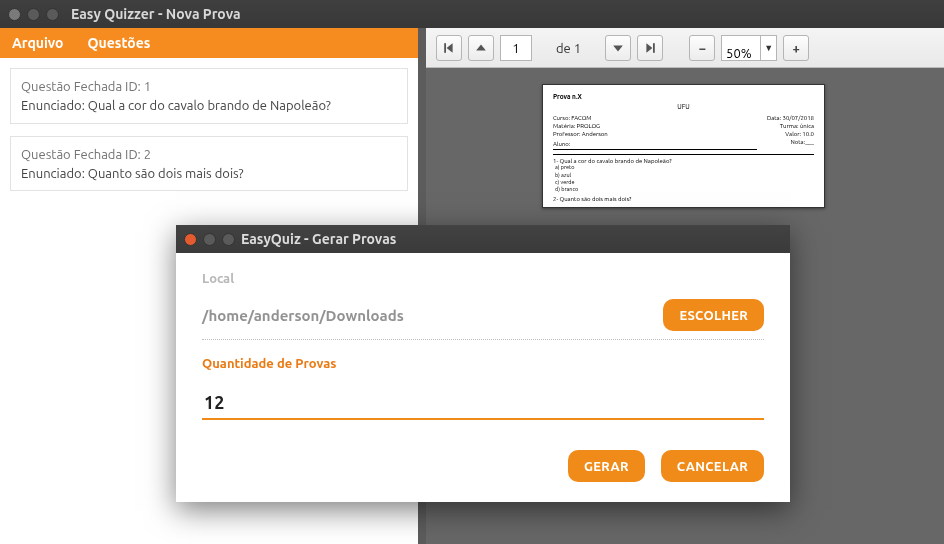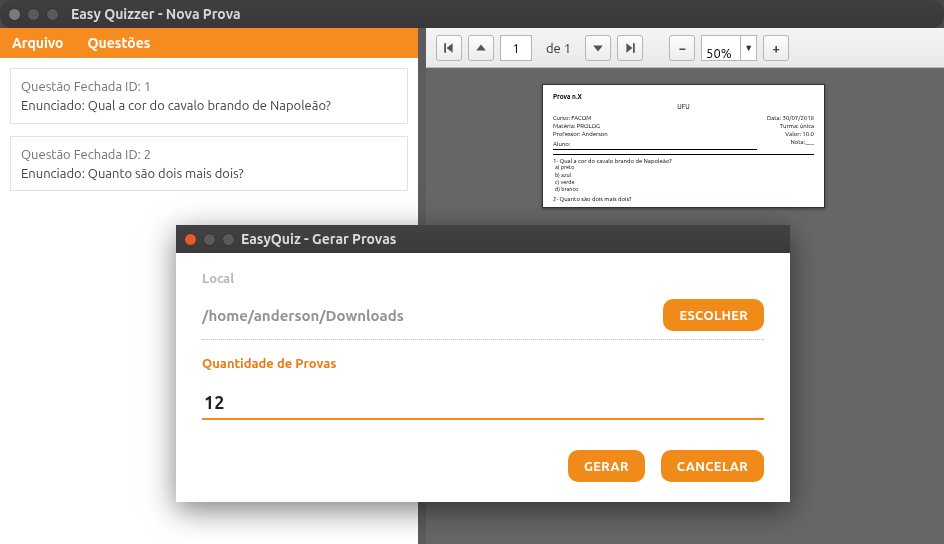--- a/index.html
+++ b/index.html
@@ -2,21 +2,21 @@
 <html><head>
 <meta charset="utf-8">
 <style>
   * { box-sizing: border-box; margin: 0; padding: 0; font-family: Ubuntu, "Segoe UI", Arial, sans-serif; }
   html, body { width: 944px; height: 544px; background:#494949; overflow:hidden; }
 
   
   .titlebar {
     height: 28px; background: linear-gradient(#3f3f3f,#383838);
     display:flex; align-items:center; padding:0 8px; gap:6px;
-    color:#ddd; font-size:14px; font-weight:600;border-radius:12px;
+    color:#ddd; font-size:14px; font-weight:600;
   }
   .win-btn { width:13px; height:13px; border-radius:50%; background:#5a5a5a; border:1px solid #333; }
   .win-btn.close { background:#7a7a7a; }
   .titlebar .title { margin-left:6px; color:#d8d8d8; }
 
   
   .app { display:flex; width:100%; height:calc(100% - 28px); }
 
   
   .left-col { width:418px; background:#fff; display:flex; flex-direction:column; }
@@ -28,21 +28,21 @@
   .question-card .l2 { color:#444; }
 
   
   .gutter { width:8px; background:#5c5c5c; }
 
   
   .right-col { flex:1; background:#676767; display:flex; flex-direction:column; }
   .pdf-toolbar { height:40px; background:linear-gradient(#f4f4f4,#e9e9e9); border-bottom:1px solid #bbb; display:flex; align-items:center; padding:0 10px; gap:6px; }
   .tb-btn { width:26px; height:26px; border:1px solid #b5b5b5; background:linear-gradient(#fdfdfd,#ececec); border-radius:3px; display:flex; align-items:center; justify-content:center; font-size:13px; color:#444; cursor:pointer; }
   .tb-input { width:32px; height:26px; border:1px solid #b5b5b5; text-align:center; font-size:13px; background:#fff; }
-  .tb-text { font-size:13px; color:#333; margin:0 8px; }
+  .tb-text { font-size:13px; color:#333; margin:0 18px; }
   .zoom-field { width:56px; height:26px; border:1px solid #b5b5b5; display:flex; align-items:flex-end; background:#fff; font-size:13px; }
   .zoom-field input { border:none; width:38px; text-align:left; padding-left:4px; font-size:13px; outline:none; }
   .zoom-field .dd { width:18px; height:24px; border-left:1px solid #b5b5b5; display:flex; align-items:center; justify-content:center; font-size:9px; color:#333; cursor:pointer; }
   .pdf-area { flex:1; position:relative; }
   .page { position:absolute; top:16px; left:116px; width:283px; height:124px; background:#fff; border:1px solid #333; box-shadow:0 1px 3px rgba(0,0,0,.4); padding:8px 10px 6px; font-family:"Times New Roman",serif; }
   .page .pnx { font-size:6.5px; font-weight:bold; }
   .page .ufu { text-align:center; font-size:6.5px; margin:3px 0 4px; }
   .page .row { display:flex; justify-content:space-between; font-size:6px; line-height:1.35; }
   .page .aluno { font-size:6px; margin-top:2px; border-bottom:0.5px solid #000; padding-bottom:1px; width:78%; }
   .page .sep { border-top:0.5px solid #000; margin:4px 0 2px; }

